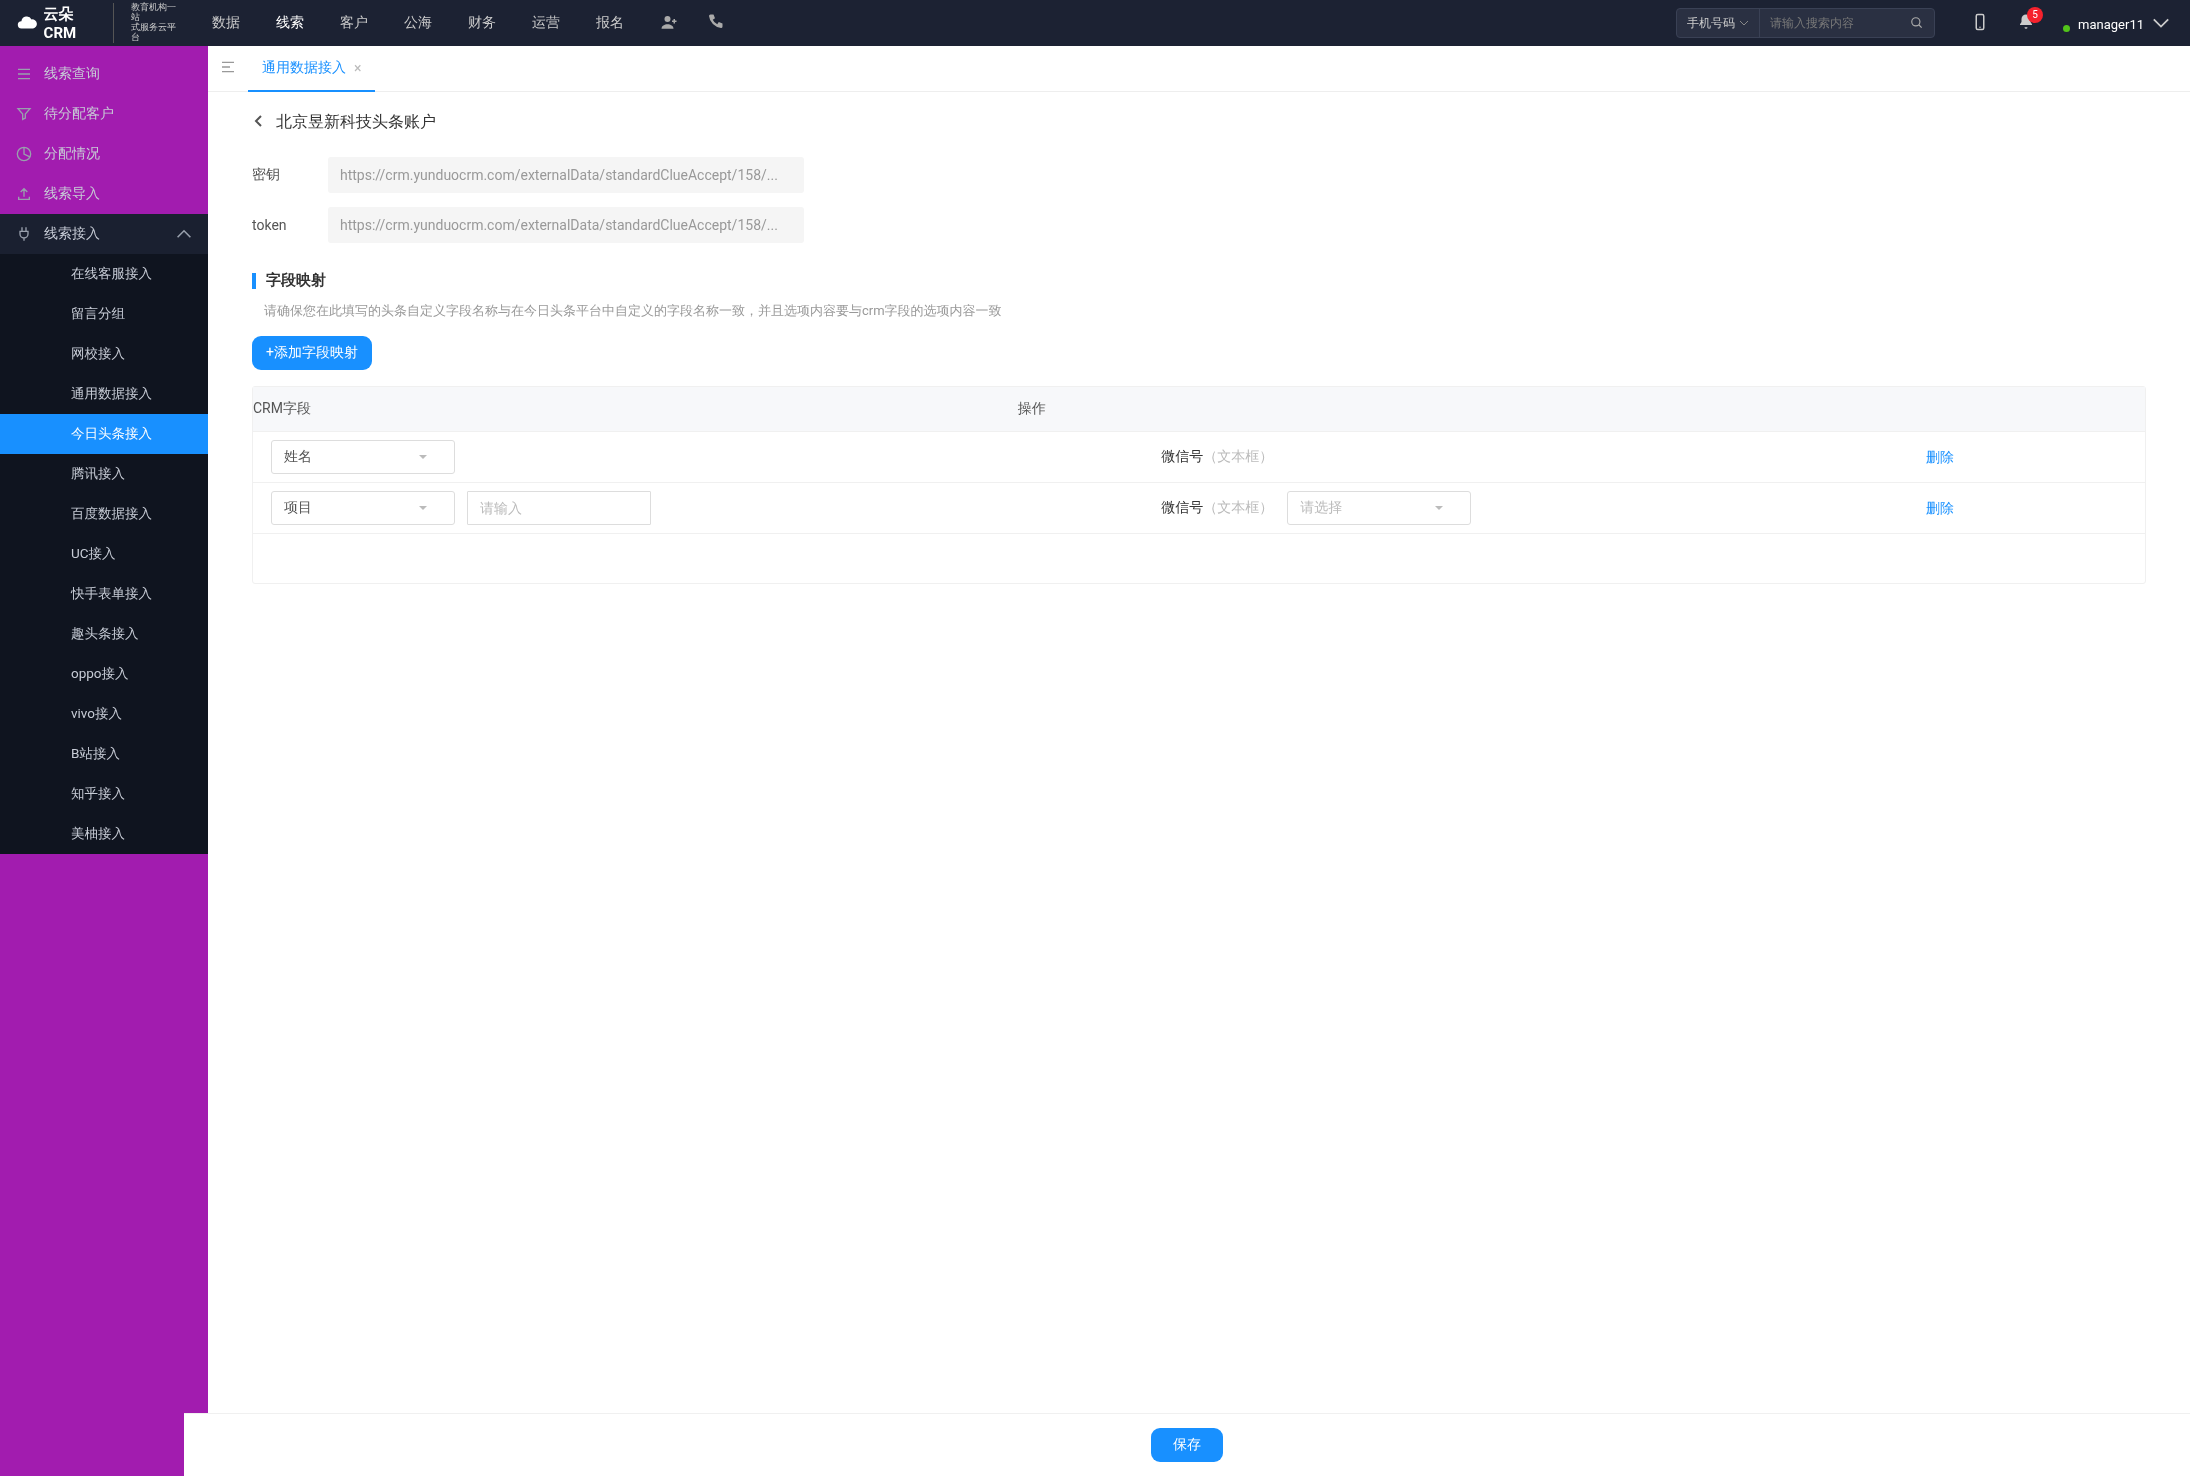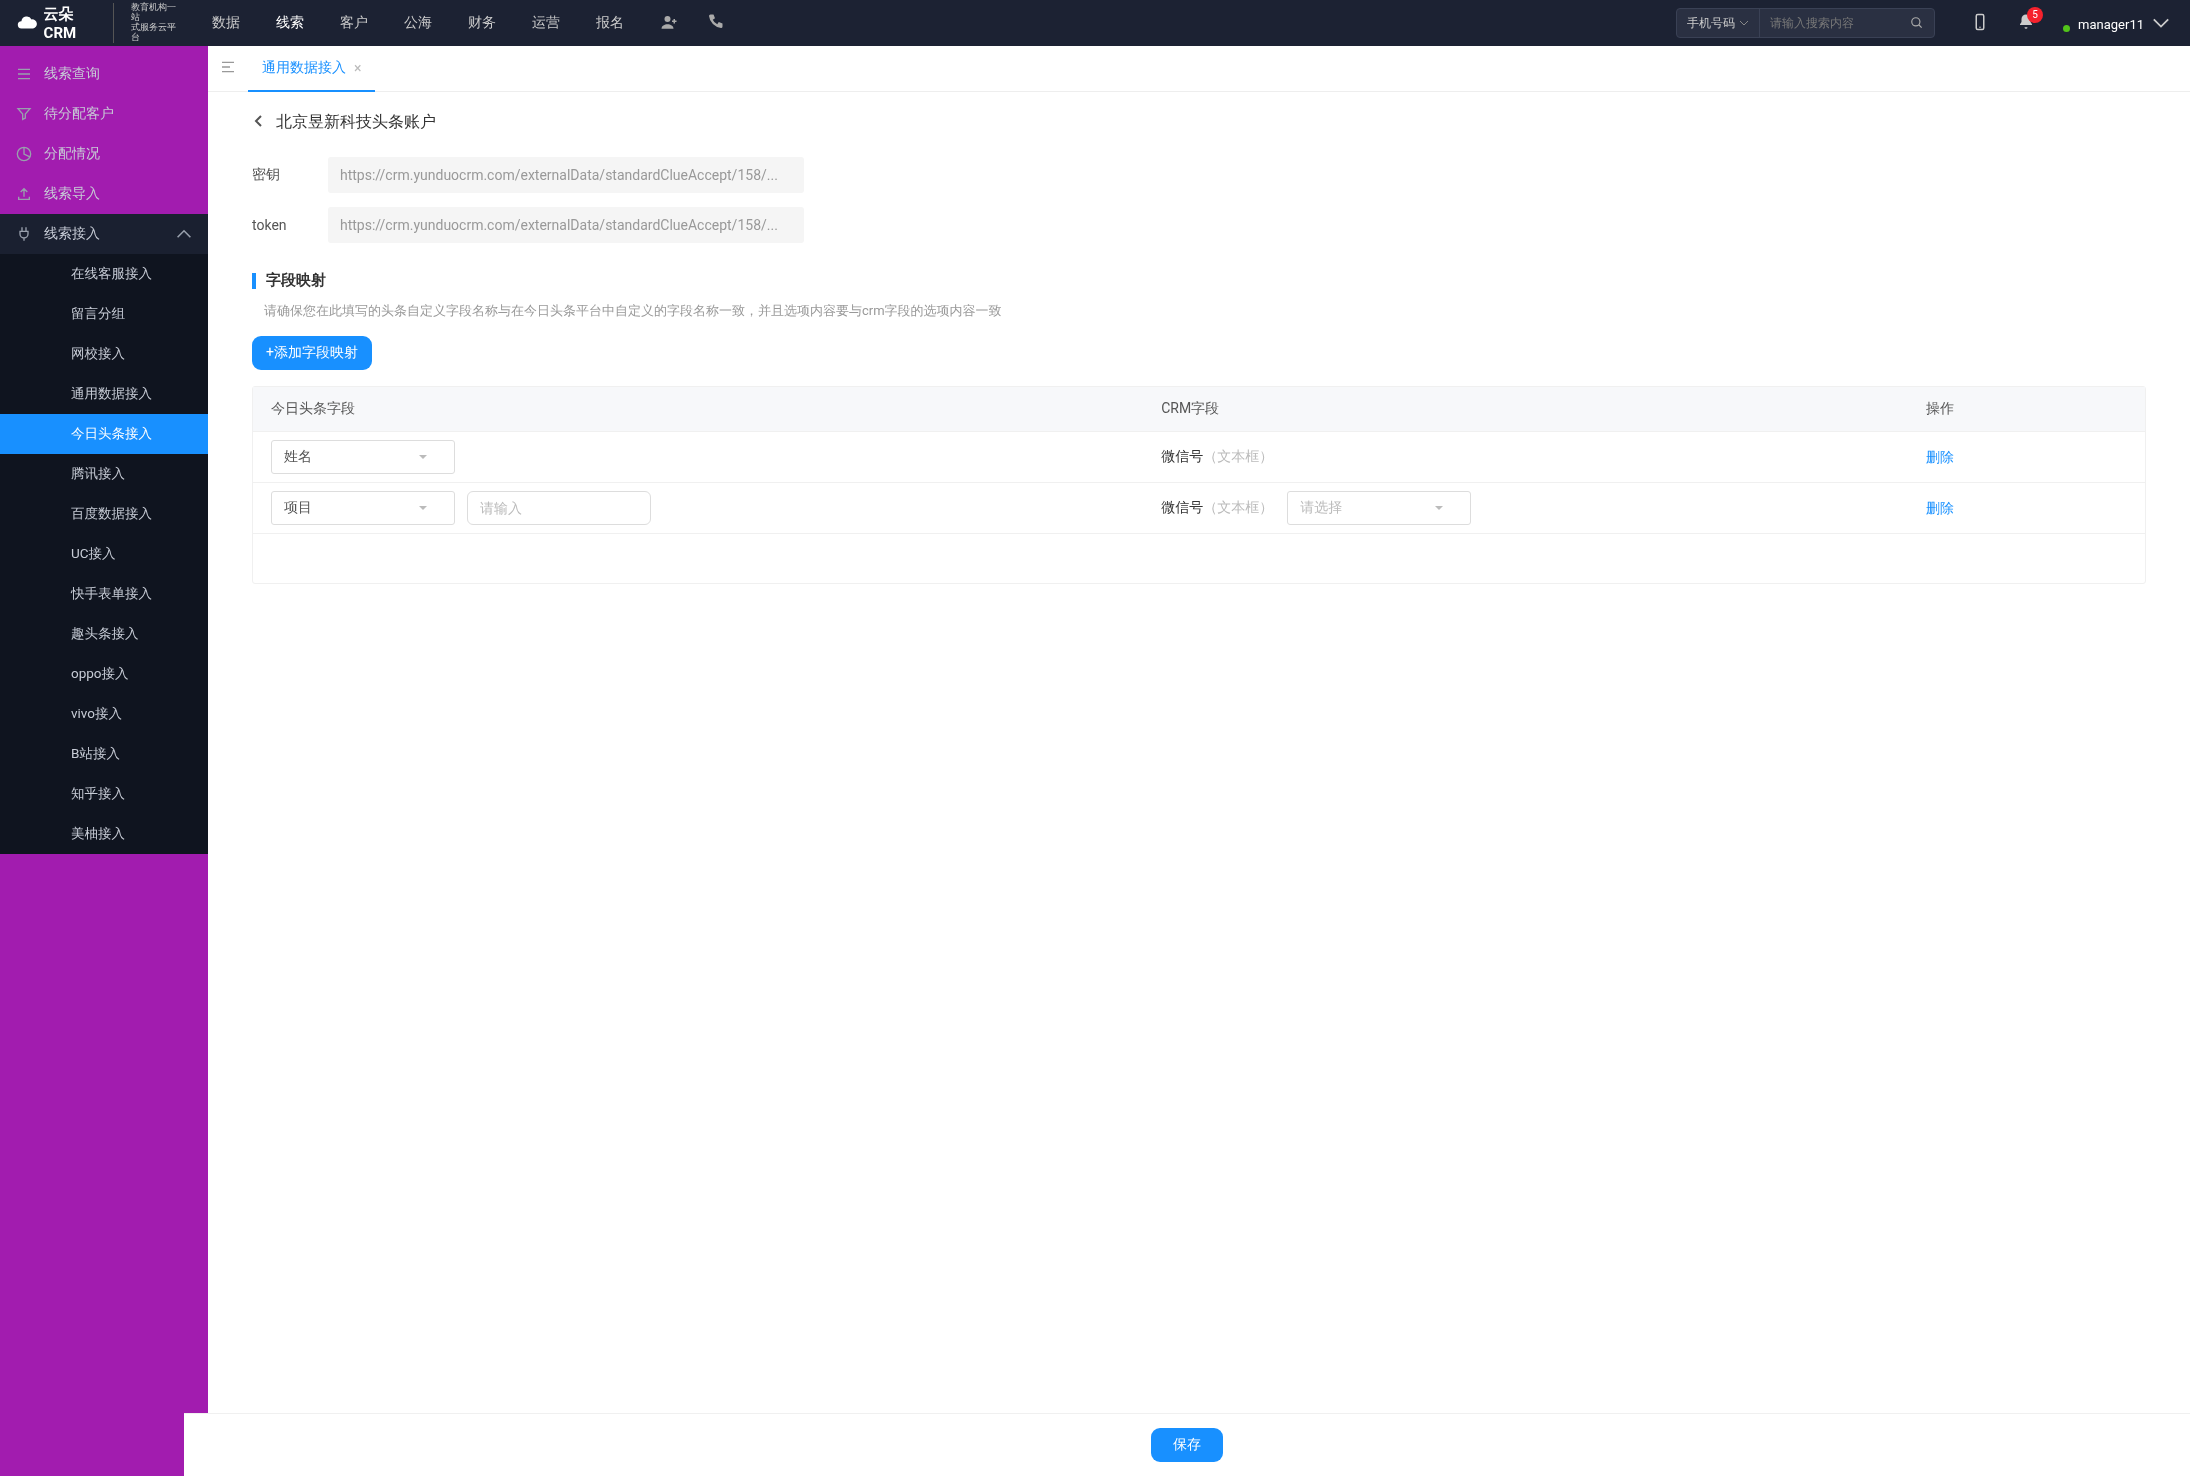--- a/index.html
+++ b/index.html
@@ -66,21 +66,21 @@
 
 .tbl { margin-top:16px; border:1px solid #f0f0f0; border-radius:3px; }
 .tbl-head { display:flex; background:#f7f8fa; height:44px; align-items:center; font-size:14px; color:#555; }
 .tbl-row { display:flex; align-items:center; min-height:50px; border-top:1px solid #f0f0f0; padding:8px 0; }
 .col1 { flex:0 0 48%; padding-left:18px; display:flex; align-items:center; gap:12px; }
 .col2 { flex:0 0 40%; display:flex; align-items:center; gap:14px; }
 .col3 { flex:1; padding-left:8px; }
 .sel { height:34px; border:1px solid #ddd; border-radius:3px; background:#fff; padding:0 26px 0 12px; font-size:14px; color:#555; min-width:184px; display:flex; align-items:center; justify-content:space-between; cursor:pointer; }
 .sel.placeholder { color:#bbb; }
 .sel svg { width:10px; height:10px; fill:#bbb; }
-.mini-input { height:34px; border:1px solid #ddd; border-radius:6px; padding:0 12px; font-size:14px; width:184px; }
+.mini-input { height:34px; border:1px solid #ddd; border-radius:1px; padding:0 12px; font-size:14px; width:184px; }
 .mini-input::placeholder { color:#bbb; }
 .crm-label { font-size:14px; color:#333; }
 .crm-type { color:#bbb; }
 .link { color:#1890ff; font-size:14px; cursor:pointer; }
 
 .footer { position:absolute; bottom:0; left:184px; right:0; display:flex; justify-content:center; padding:14px 0; background:#fff; border-top:1px solid #f0f0f0;align-items:center; }
 .wrapper { position:relative; flex:1; display:flex; }
 
 .chev { width:10px; height:10px; }
 </style>
@@ -246,21 +246,20 @@
 
         <div class="sec-head">
           <span class="sec-bar"></span>
           <span class="sec-title">字段映射</span>
         </div>
         <div class="sec-desc">请确保您在此填写的头条自定义字段名称与在今日头条平台中自定义的字段名称一致，并且选项内容要与crm字段的选项内容一致</div>
         <button class="btn-primary">+添加字段映射</button>
 
         <div class="tbl">
           <div class="tbl-head">
-            <div class="col1">今日头条字段</div>
             <div class="col2">CRM字段</div>
             <div class="col3">操作</div>
           </div>
 
           <div class="tbl-row">
             <div class="col1">
               <div class="sel">
                 <span>姓名</span>
                 <svg viewBox="0 0 10 10">
                     <path d="M1 3l4 4 4-4"></path>

